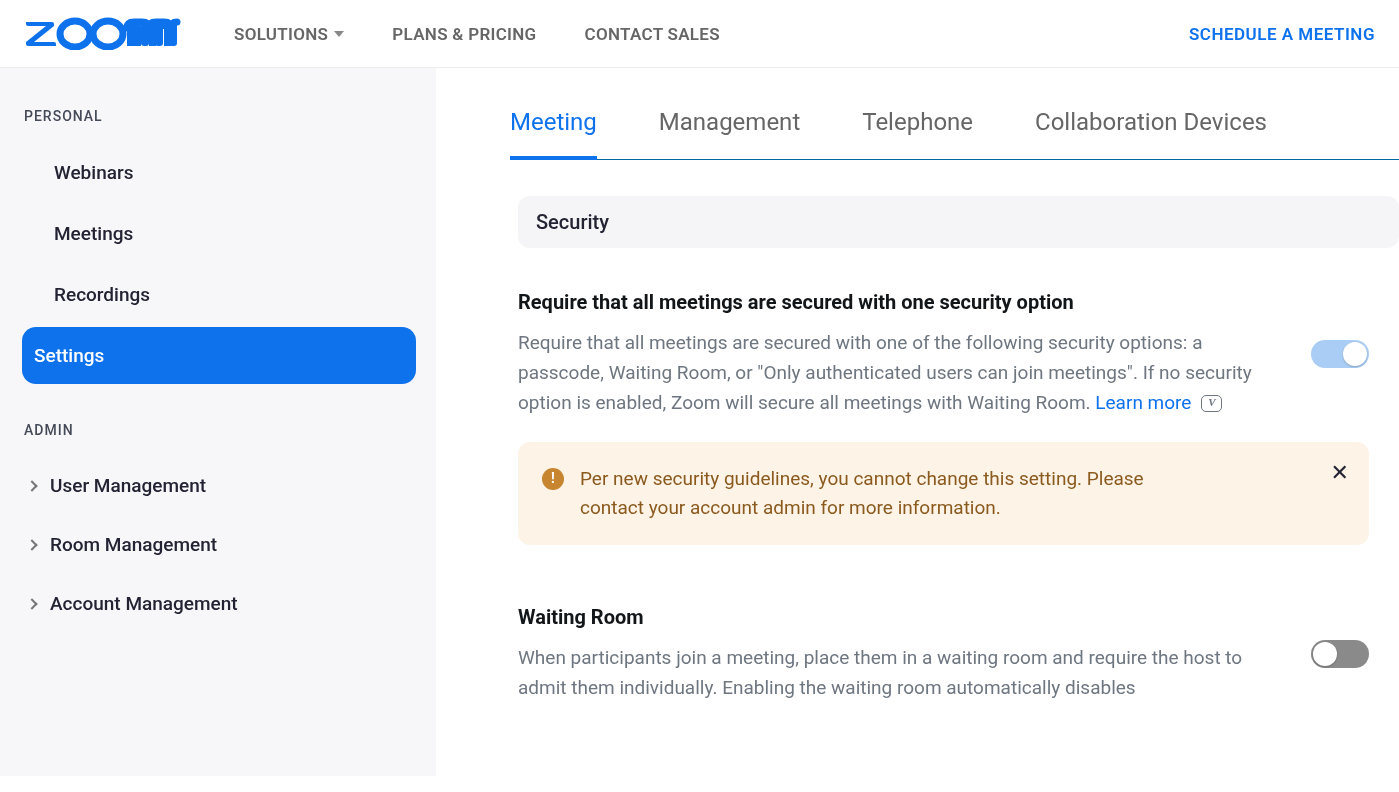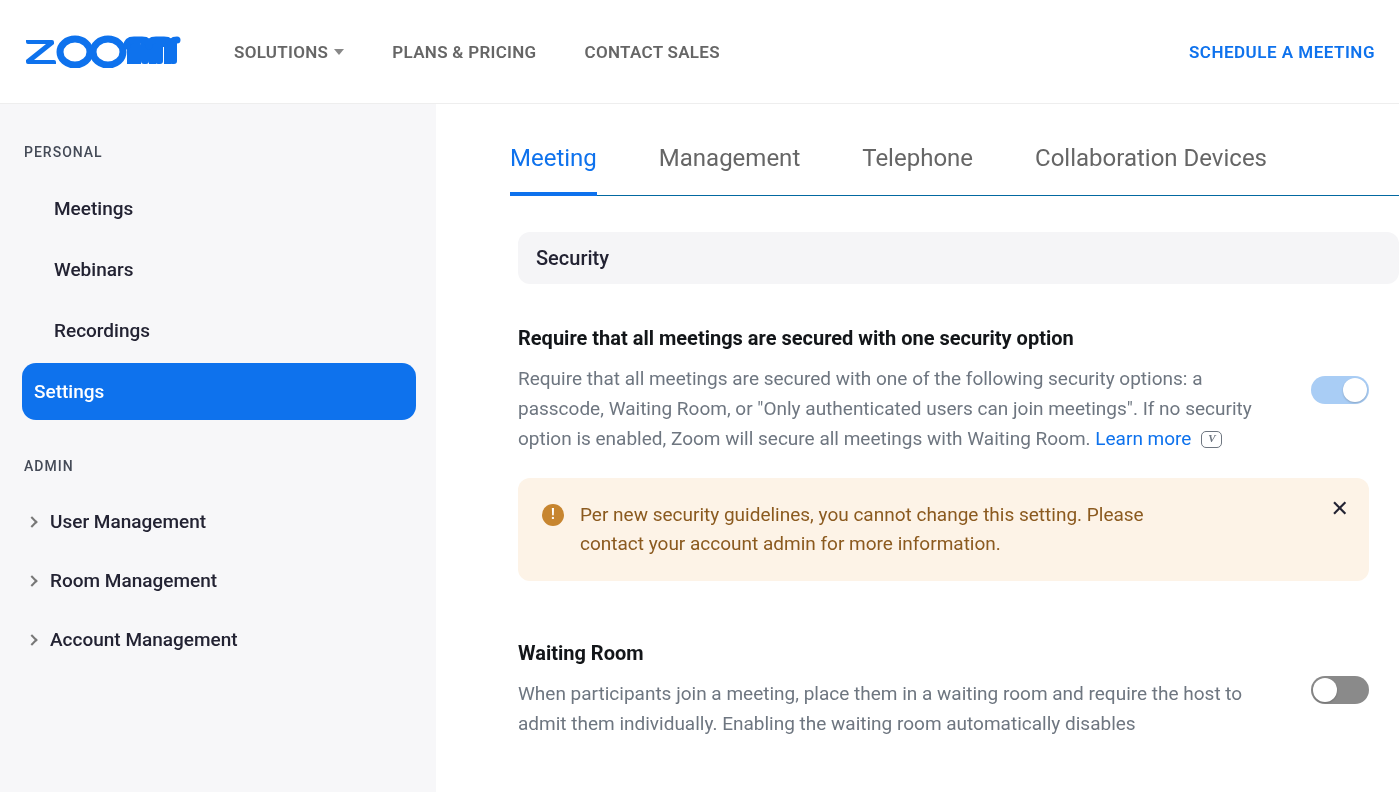--- a/index.html
+++ b/index.html
@@ -5,21 +5,21 @@
     * { margin: 0; padding: 0; box-sizing: border-box; }
     body {
       font-family: -apple-system, BlinkMacSystemFont, "Segoe UI", Roboto, Helvetica, Arial, sans-serif;
       background: #fff;
       color: #232333;
       width: 1399px;
     }
     .topbar {
       display: flex;
       align-items: center;
-      height: 104px;
+      height: 68px;
       padding: 0 24px;
       border-bottom: 1px solid #eee;
       background: #fff;
     }
     .logo {
       margin-right: 50px;
     }
     .nav-links {
       display: flex;
       align-items: center;
@@ -290,24 +290,24 @@
       <span>CONTACT SALES</span>
     </div>
   </div>
   <div class="schedule-link">SCHEDULE A MEETING</div>
 </div>
 
 <div class="layout">
   <div class="sidebar">
     <div class="sidebar-section-title">PERSONAL</div>
     <div class="sidebar-item">
+      <span>Webinars</span>
+    </div>
+    <div class="sidebar-item">
       <span>Meetings</span>
-    </div>
-    <div class="sidebar-item">
-      <span>Webinars</span>
     </div>
     <div class="sidebar-item">
       <span>Recordings</span>
     </div>
     <div class="sidebar-item active">
       <span>Settings</span>
     </div>
 
     <div class="admin-section">
       <div class="sidebar-section-title">ADMIN</div>

